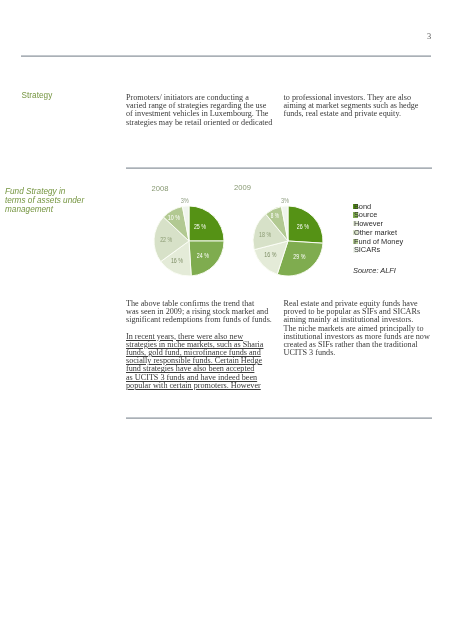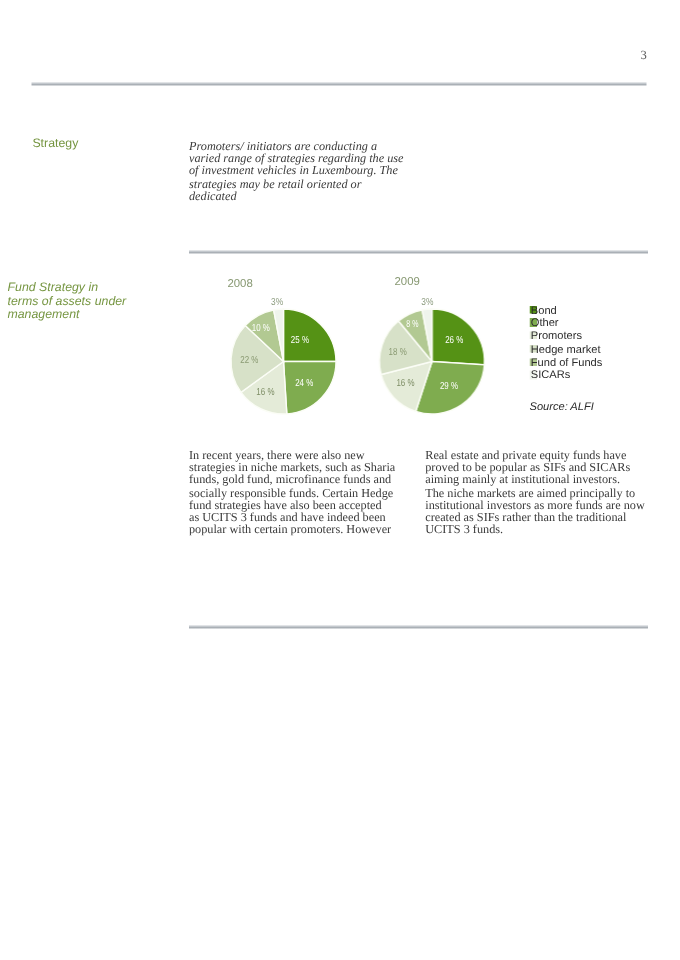--- a/index.html
+++ b/index.html
@@ -45,50 +45,58 @@
   <div class="rule" style="left:21px;top:55px;width:410px;"></div>
   <div class="rule" style="left:126px;top:167px;width:306px;"></div>
   <div class="rule" style="left:126px;top:417px;width:306px;"></div>
 
   <div class="sidehead" style="left:21.6px;top:92.3px;">Strategy</div>
 
   <div class="sidehead" style="left:5px;top:188.2px;font-style:italic;">Fund Strategy in
 terms of assets under
 management</div>
 
-  <div class="col" style="left:126px;top:94px;width:148px;font-style:italic;">
+  <div class="col" style="left:126px;top:94px;width:148px;">
     <p>Promoters/ initiators are conducting a
 varied range of strategies regarding the use
 of investment vehicles in Luxembourg. The
 strategies may be retail oriented or dedicated</p>
   </div>
 
+  <div class="col" style="left:283.5px;top:94px;width:152px;">
+    <p>to professional investors. They are also
+aiming at market segments such as hedge
+funds, real estate and private equity.</p>
+  </div>
 
   <div class="col" style="left:126px;top:300px;width:148px;">
+    <p>The above table confirms the trend that
+was seen in 2009; a rising stock market and
+significant redemptions from funds of funds.</p>
     <p>In recent years, there were also new
 strategies in niche markets, such as Sharia
 funds, gold fund, microfinance funds and
 socially responsible funds.  Certain Hedge
 fund strategies have also been accepted
 as UCITS 3 funds and have indeed been
 popular with certain promoters.  However</p>
   </div>
 
   <div class="col" style="left:283.5px;top:300px;width:152px;">
     <p>Real estate and private equity funds have
 proved to be popular as SIFs and SICARs
 aiming mainly at institutional investors.
 The niche markets are aimed principally to
 institutional investors as more funds are now
 created as SIFs rather than the traditional
 UCITS 3 funds.</p>
   </div>
 
   <div class="yearlabel" style="left:151.6px;top:185px;">2008</div>
-  <div class="yearlabel" style="left:263px;top:183.5px;">2009</div>
+  <div class="yearlabel" style="left:234px;top:183.5px;">2009</div>
 
   <div id="pie0" style="position:absolute;left:139.8px;top:192px;">
       <svg width="98" height="98" viewBox="0 0 98 98">
         <path d="M 49 49 L 49.00 14.00 A 35 35 0 0 1 84.00 49.00 Z" fill="#559215" stroke="#fbfdf6" stroke-width="0.95"></path>
         <path d="M 49 49 L 84.00 49.00 A 35 35 0 0 1 51.20 83.93 Z" fill="#7FAC4F" stroke="#fbfdf6" stroke-width="0.95"></path>
         <path d="M 49 49 L 51.20 83.93 A 35 35 0 0 1 20.68 69.57 Z" fill="#E4EBD8" stroke="#fbfdf6" stroke-width="0.95"></path>
         <path d="M 49 49 L 20.68 69.57 A 35 35 0 0 1 23.49 25.04 Z" fill="#D7E1C8" stroke="#fbfdf6" stroke-width="0.95"></path>
         <path d="M 49 49 L 23.49 25.04 A 35 35 0 0 1 42.44 14.62 Z" fill="#B2C992" stroke="#fbfdf6" stroke-width="0.95"></path>
         <path d="M 49 49 L 42.44 14.62 A 35 35 0 0 1 49.00 14.00 Z" fill="#EFF4EC" stroke="#fbfdf6" stroke-width="0.95"></path>
         <text x="59.95" y="36.50" text-anchor="middle" font-family="Liberation Sans, sans-serif" font-size="6.8" fill="#ffffff" textLength="12.10" lengthAdjust="spacingAndGlyphs">25 %</text>
@@ -116,33 +124,33 @@
       </svg>
     </div>
 
   <div class="legend" id="legend" style="left:352.9px;top:202.5px;">
       <div class="legrow">
         <span class="sw" style="background: rgb(85, 146, 21);"></span>
         <span class="leglabel">Bond</span>
       </div>
       <div class="legrow">
         <span class="sw" style="background: rgb(127, 172, 79);"></span>
-        <span class="leglabel">Other</span>
+        <span class="leglabel">Source</span>
       </div>
       <div class="legrow">
         <span class="sw" style="background: rgb(228, 235, 216);"></span>
-        <span class="leglabel">Promoters</span>
+        <span class="leglabel">However</span>
       </div>
       <div class="legrow">
         <span class="sw" style="background: rgb(215, 225, 200);"></span>
-        <span class="leglabel">Hedge market</span>
+        <span class="leglabel">Other market</span>
       </div>
       <div class="legrow">
         <span class="sw" style="background: rgb(178, 201, 146);"></span>
-        <span class="leglabel">Fund of Funds</span>
+        <span class="leglabel">Fund of Money</span>
       </div>
       <div class="legrow">
         <span class="sw" style="background: rgb(239, 244, 236);"></span>
         <span class="leglabel">SICARs</span>
       </div>
     </div>
 
   <div class="source" style="left:353px;top:267px;">Source: ALFI</div>
 
 </div>

